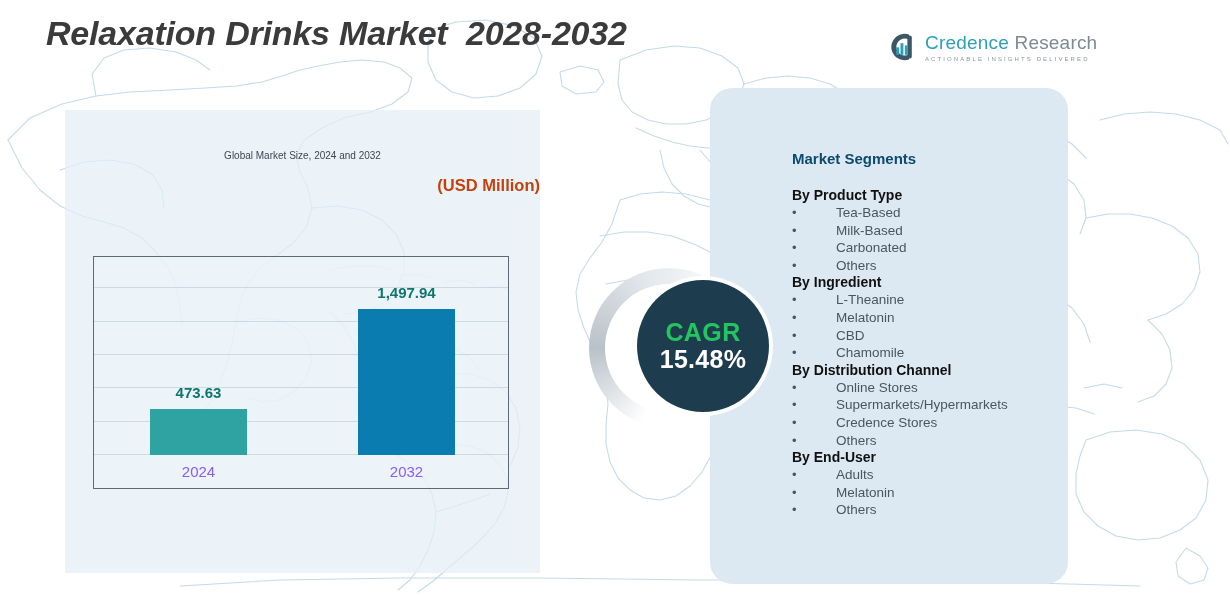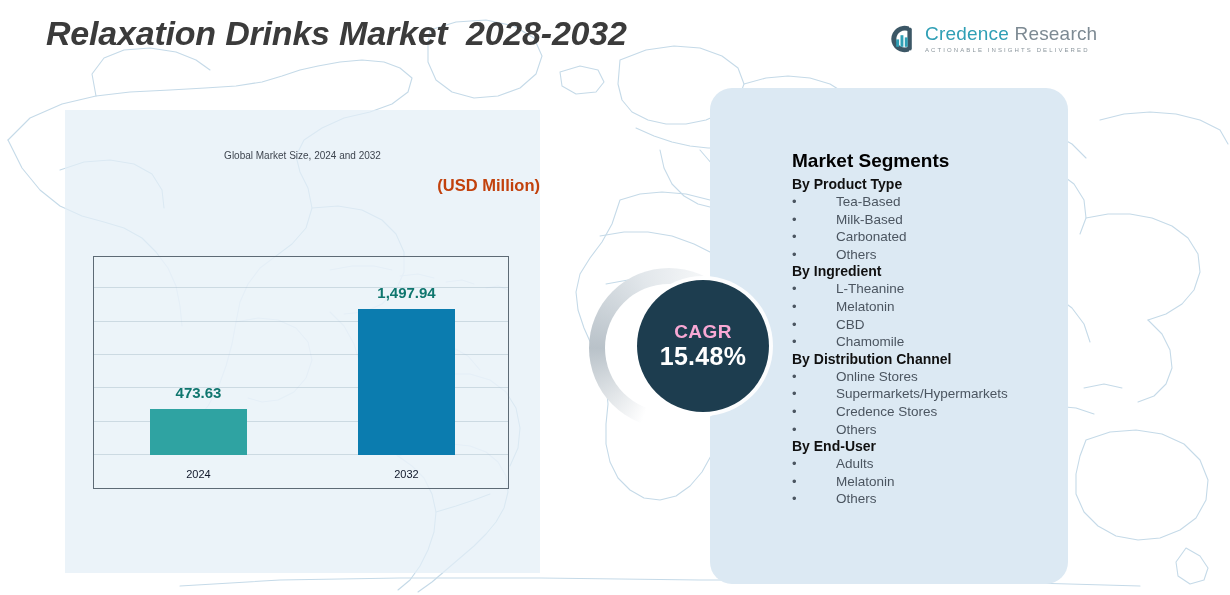--- a/index.html
+++ b/index.html
@@ -21,21 +21,21 @@
   
   #page-title{
     position:absolute; left:46px; top:14px;
     font-size:34px; font-weight:bold; font-style:italic;
     color:#3b3b3b; letter-spacing:-0.2px; white-space:pre;
     z-index:6;
   }
 
   #brand-logo{
     position:absolute; left:888px; top:24px; width:184px; height:38px;
-    display:flex; align-items:flex-start; gap:7px; z-index:6;
+    display:flex; align-items:flex-end; gap:7px; z-index:6;
   }
   #brand-logo .mark{ width:30px; height:30px; flex:0 0 30px; }
   #brand-logo .words{ display:flex; flex-direction:column; line-height:1; }
   #brand-logo .wordmark{ font-size:19px; white-space:nowrap; letter-spacing:.2px; }
   #brand-logo .wordmark .c1{ color:#2f9fb5; }
   #brand-logo .wordmark .c2{ color:#7d8a93; }
   #brand-logo .tagline{
     font-size:6px; color:#8b969d; letter-spacing:2.1px;
     margin-top:4px; white-space:nowrap; text-transform:uppercase;
   }
@@ -67,21 +67,21 @@
   #plot-area{
     position:absolute; left:0; top:0; width:100%; height:100%;
   }
   .bar{ position:absolute; bottom:33px; }
   .bar-value{
     position:absolute; text-align:center;
     font-size:15px; font-weight:bold; color:#0f766e; white-space:nowrap;
   }
   .cat-label{
     position:absolute; bottom:8px; text-align:center;
-    font-size:11px; color:#0f172a;
+    font-size:15px; color:#8b5cf6;
   }
 
   
   #cagr-wrap{
     position:absolute; left:589px; top:268px; width:180px; height:160px; z-index:4;
   }
   #cagr-ring{
     position:absolute; left:0; top:0; width:160px; height:160px;
     border-radius:50%;
     background:conic-gradient(from 200deg,#ffffff 0deg,#b9c2c9 70deg,#e2e7eb 140deg,#ffffff 210deg,#ffffff 360deg);
@@ -90,33 +90,33 @@
   #cagr-ring-inner{
     position:absolute; left:16px; top:16px; width:128px; height:128px;
     border-radius:50%; background:#ffffff;
   }
   #cagr-circle{
     position:absolute; left:48px; top:12px; width:132px; height:132px;
     border-radius:50%; background:#1d3d4f;
     display:flex; flex-direction:column; align-items:center; justify-content:center;
     box-shadow:0 0 0 4px rgba(255,255,255,0.9);
   }
-  #cagr-label{ color:#f9a8d4; font-size:19px; font-weight:bold; letter-spacing:.4px; line-height:1.05; }
+  #cagr-label{ color:#22c55e; font-size:25px; font-weight:bold; letter-spacing:.4px; line-height:1.05; }
   #cagr-value{ color:#ffffff; font-size:25px; font-weight:bold; letter-spacing:.3px; line-height:1.15; }
 
   
   #right-panel{
     position:absolute; left:710px; top:88px; width:358px; height:496px;
     background:#dce9f3; border-radius:22px;
     z-index:2;
   }
   #segments{
     position:absolute; left:82px; top:62px; right:12px;
   }
-  .seg-title{ font-size:19px; font-weight:bold; color:#000000; margin-bottom:4px; }
+  .seg-title{ font-size:15px; font-weight:bold; color:#0c4a6e; margin-bottom:20px; }
   .seg-group-head{ font-size:14px; font-weight:bold; color:#101010; margin-bottom:1px; }
   .seg-item{
     display:flex; align-items:baseline;
     font-size:13.5px; color:#4b5560; line-height:17.6px;
   }
   .seg-bullet{ width:44px; flex:0 0 44px; color:#4b5560; font-size:13px; }
   .seg-text{ white-space:nowrap; }
 </style>
 </head>
 <body>

